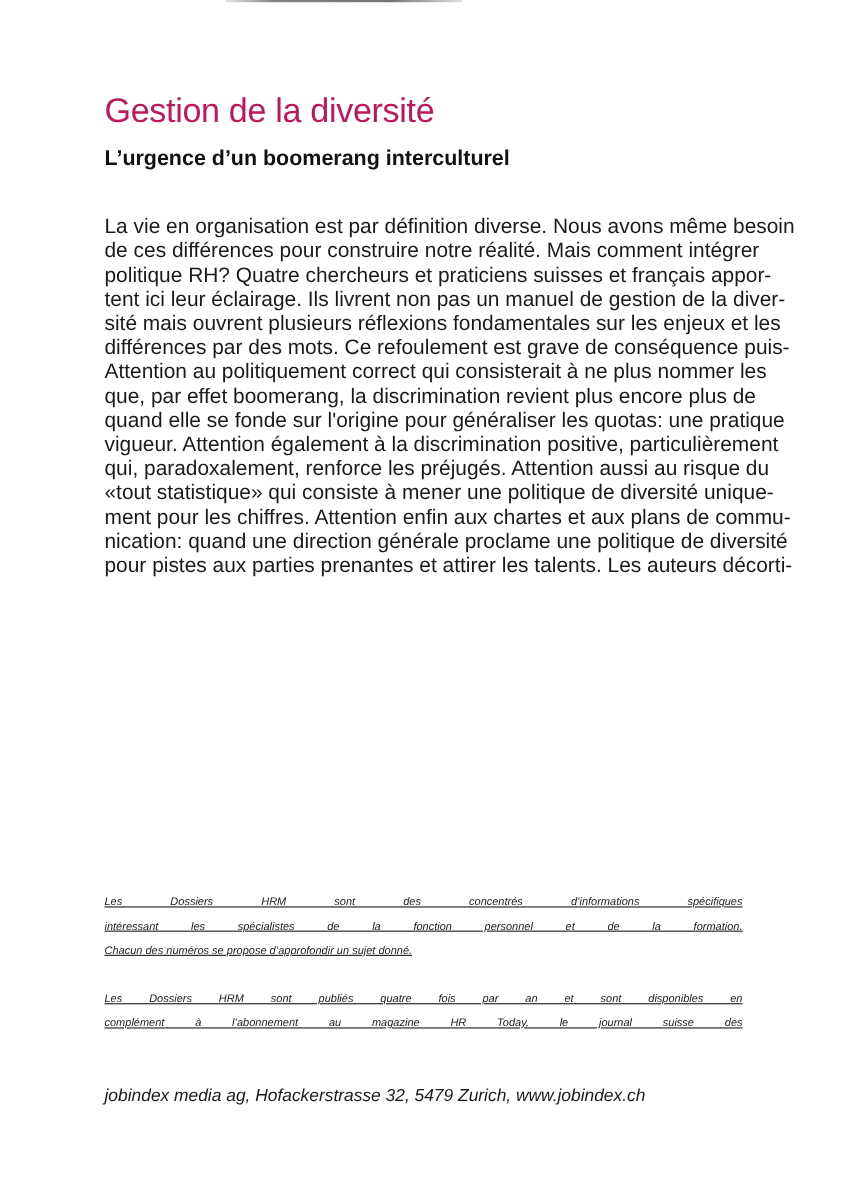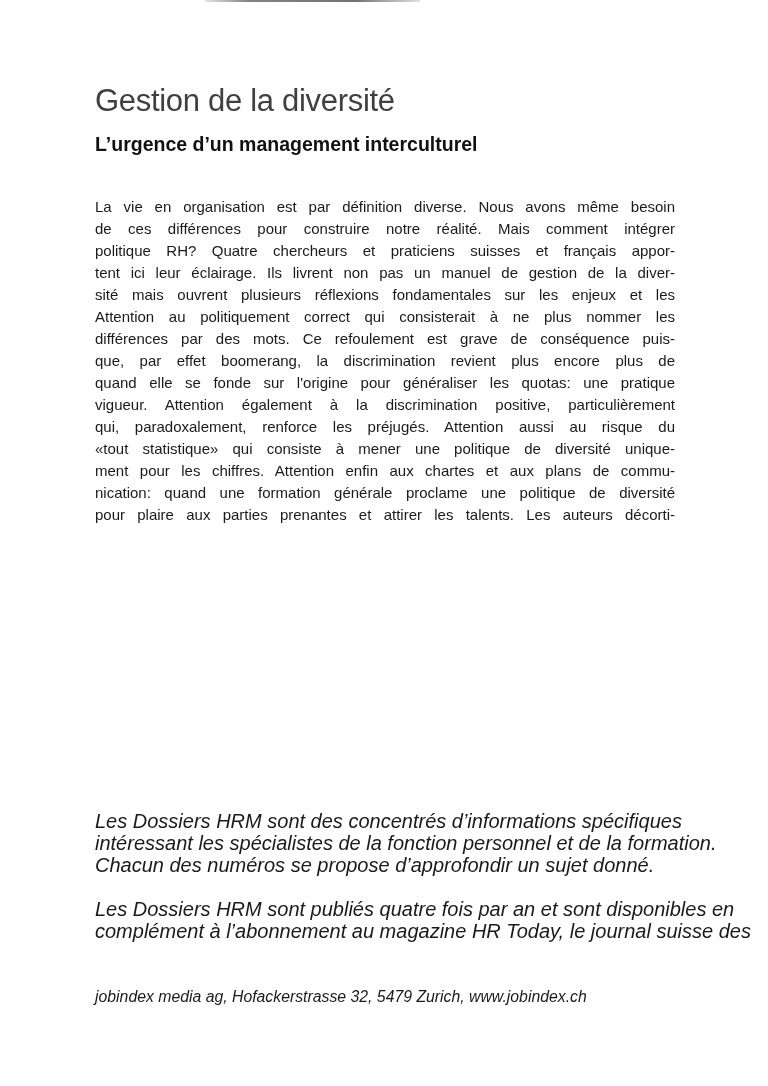--- a/index.html
+++ b/index.html
@@ -31,21 +31,21 @@
     }
     .title {
       position: absolute;
       top: 83px;
       left: 0;
       margin: 0;
       font-size: 31px;
       font-weight: normal;
       letter-spacing: -0.3px;
       white-space: nowrap;
-      color: #404040;
+      color: #be185d;
     }
     .subtitle {
       position: absolute;
       top: 133px;
       left: 0;
       margin: 0;
       font-size: 19.5px;
       font-weight: bold;
       white-space: nowrap;
       color: #111;
@@ -53,77 +53,78 @@
     .body-text {
       position: absolute;
       top: 196px;
       left: 0;
       width: 580px;
     }
     .line {
       display: block;
       height: 22px;
       line-height: 22px;
-      font-size: 15px;
+      font-size: 19px;
       text-align: justify;
       text-align-last: justify;
       white-space: nowrap;
       overflow: visible;
     }
     .line.last {
       text-align-last: left;
     }
     .info-block {
       position: absolute;
       left: 0;
       width: 580px;
       font-style: italic;
     }
     .info-block .line {
       height: 22px;
       line-height: 22px;
-      font-size: 20px;
+      font-size: 10px;
+      text-decoration: underline;
     }
     .info1 { top: 810px; }
     .info2 { top: 898px; }
     .address {
       position: absolute;
       top: 986px;
       left: 0;
       font-style: italic;
       font-size: 15.8px;
       line-height: 22px;
       white-space: nowrap;
     }
   </style>
 </head>
 <body>
 
 <div class="scan-edge"></div>
 
 <div class="page">
   <h1 class="title">Gestion de la diversité</h1>
-  <h2 class="subtitle">L’urgence d’un management interculturel</h2>
+  <h2 class="subtitle">L’urgence d’un boomerang interculturel</h2>
 
   <div class="body-text">
     <span class="line">La vie en organisation est par définition diverse. Nous avons même besoin</span>
     <span class="line">de ces différences pour construire notre réalité. Mais comment intégrer</span>
     <span class="line">politique RH? Quatre chercheurs et praticiens suisses et français appor-</span>
     <span class="line">tent ici leur éclairage. Ils livrent non pas un manuel de gestion de la diver-</span>
     <span class="line">sité mais ouvrent plusieurs réflexions fondamentales sur les enjeux et les</span>
+    <span class="line">différences par des mots. Ce refoulement est grave de conséquence puis-</span>
     <span class="line">Attention au politiquement correct qui consisterait à ne plus nommer les</span>
-    <span class="line">différences par des mots. Ce refoulement est grave de conséquence puis-</span>
     <span class="line">que, par effet boomerang, la discrimination revient plus encore plus de</span>
     <span class="line">quand elle se fonde sur l'origine pour généraliser les quotas: une pratique</span>
     <span class="line">vigueur. Attention également à la discrimination positive, particulièrement</span>
     <span class="line">qui, paradoxalement, renforce les préjugés. Attention aussi au risque du</span>
     <span class="line">«tout statistique» qui consiste à mener une politique de diversité unique-</span>
     <span class="line">ment pour les chiffres. Attention enfin aux chartes et aux plans de commu-</span>
-    <span class="line">nication: quand une formation générale proclame une politique de diversité</span>
-    <span class="line">pour plaire aux parties prenantes et attirer les talents. Les auteurs décorti-</span>
+    <span class="line">nication: quand une direction générale proclame une politique de diversité</span>
+    <span class="line">pour pistes aux parties prenantes et attirer les talents. Les auteurs décorti-</span>
   </div>
 
   <div class="info-block info1">
     <span class="line">Les Dossiers HRM sont des concentrés d’informations spécifiques</span>
     <span class="line">intéressant les spécialistes de la fonction personnel et de la formation.</span>
     <span class="line last">Chacun des numéros se propose d’approfondir un sujet donné.</span>
   </div>
 
   <div class="info-block info2">
     <span class="line">Les Dossiers HRM sont publiés quatre fois par an et sont disponibles en</span>

